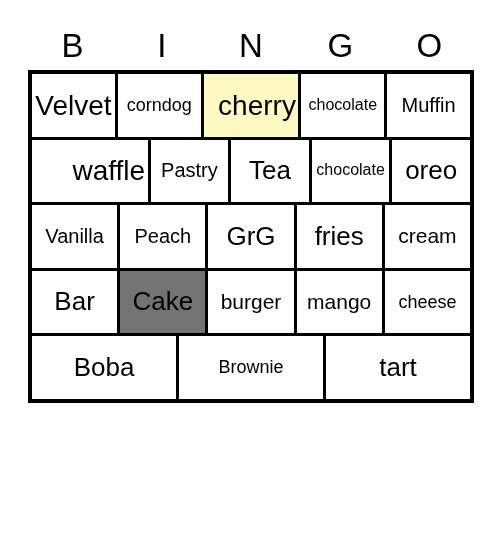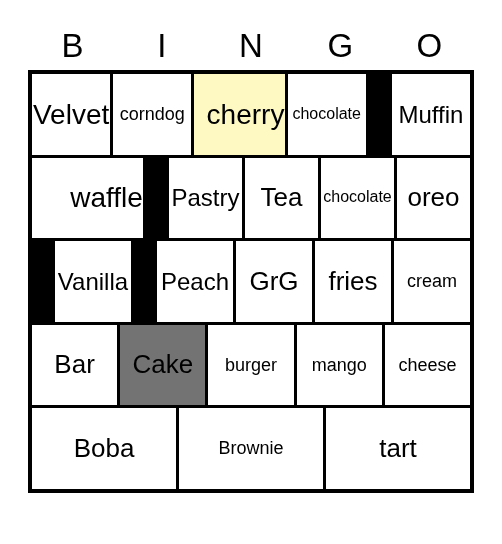--- a/index.html
+++ b/index.html
@@ -45,21 +45,21 @@
     letter-spacing: 0px;
     color: #000000;
   }
 
   
   #bingo-grid {
     position: absolute;
     left: 28px;
     top: 70px;
     width: 446px;
-    height: 423px;
+    height: 333px;
     box-sizing: border-box;
     border: 4px solid #000000;
     background: #000000;
     display: flex;
     flex-direction: column;
   }
   .bingo-row {
     flex: 1 1 0;
     display: flex;
     min-height: 0;
@@ -81,22 +81,22 @@
     padding: 0 2px;
     box-sizing: border-box;
   }
   .bingo-cell + .bingo-cell {
     border-left: 3px solid #000000;
   }
 
   
   .fs-xl  { font-size: 26px; }
   .fs-lg  { font-size: 28px; }
-  .fs-md  { font-size: 24px; margin-left: 23px; }
-  .fs-sm  { font-size: 18px; }
+  .fs-md  { font-size: 20px; }
+  .fs-sm  { font-size: 21px; }
   .fs-xs  { font-size: 18px; }
   .fs-xxs { font-size: 16px; }
 </style>
 </head>
 <body style="background: rgb(255, 255, 255);">
 
 <div id="bingo-card">
 
   <div id="header-row">
     <div class="header-letter" style="color: rgb(0, 0, 0);">B</div>

